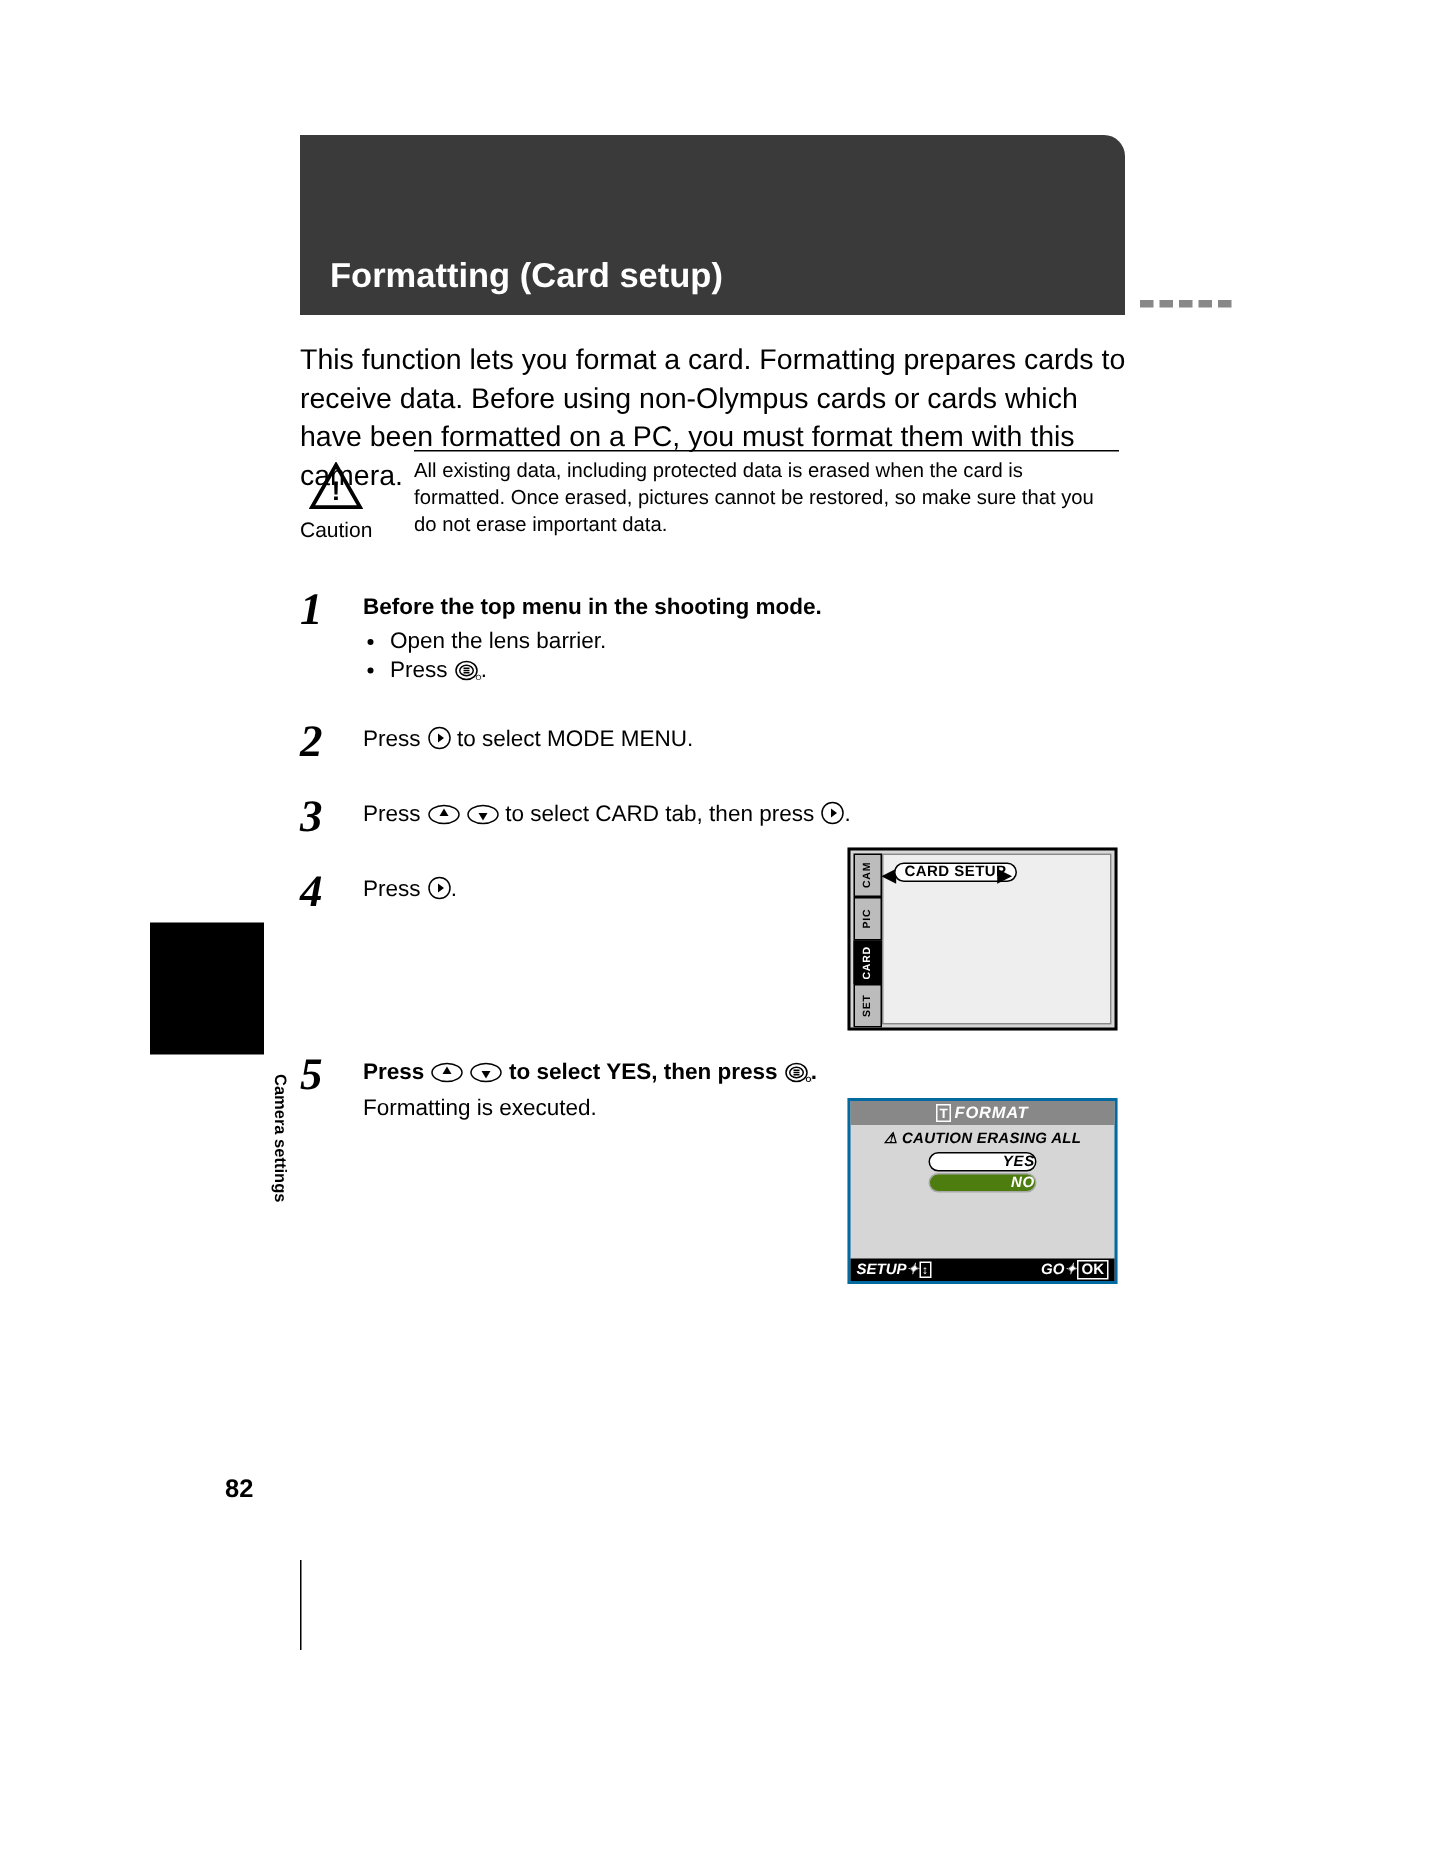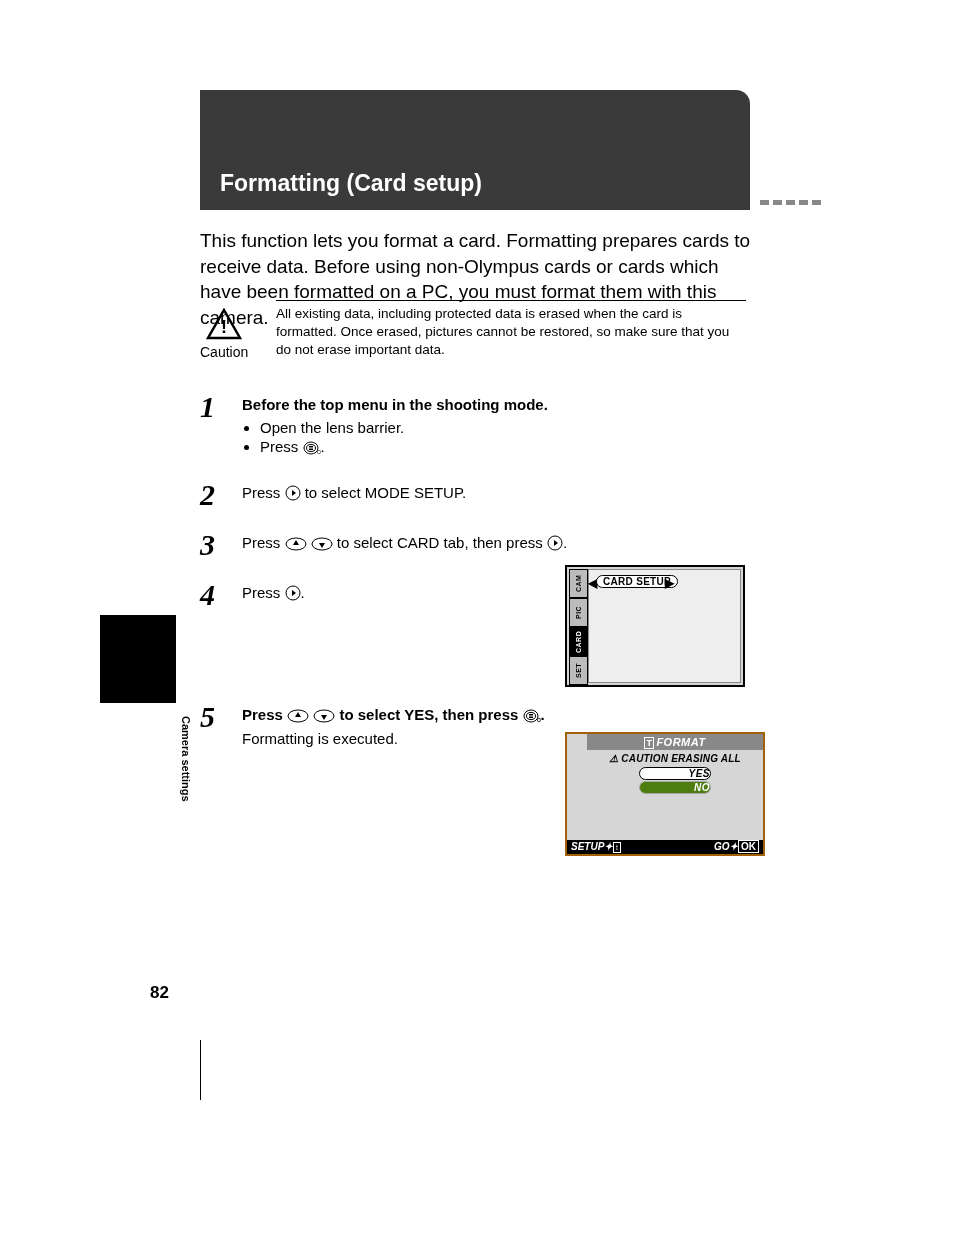--- a/index.html
+++ b/index.html
@@ -169,24 +169,23 @@
   }
   .lcd1 .arr-l { left: -1px; }
   .lcd1 .arr-r { left: 76px; }
 
   .lcd2 {
     position: absolute;
     left: 565px;
     top: 732px;
     width: 176px;
     height: 120px;
-    border: 2px solid #a16207;
+    border: 2px solid #0369a1;
     background: #d6d6d6;
     font-family: Arial, sans-serif;
-    padding-left: 20px;
   }
   .lcd2 .title-row {
     background: #888;
     color: #fff;
     font-weight: 900;
     font-size: 11px;
     text-align: center;
     padding: 2px 0;
     letter-spacing: 0.5px;
     font-style: italic;
@@ -312,21 +311,21 @@
         </ul>
       </div>
     </div>
 
     <div class="step" style="margin-top:18px;">
       <div class="step-num">2</div>
       <div class="step-body hd">
         <span>Press </span><span class="inline-icon"><svg width="16" height="16">
               <circle cx="8" cy="8" r="7" fill="none" stroke="#000"></circle>
               <path d="M7 5 L11 8 L7 11 Z" fill="#000"></path>
-            </svg></span><span> to select MODE SETUP.</span>
+            </svg></span><span> to select MODE MENU.</span>
       </div>
     </div>
 
     <div class="step" style="margin-top:18px;">
       <div class="step-num">3</div>
       <div class="step-body hd" style="width:300px;">
         <span>Press </span><span class="inline-icon"><svg width="22" height="14">
               <ellipse cx="11" cy="7" rx="10" ry="6" fill="none" stroke="#000"></ellipse>
               <path d="M11 3 L14 8 L8 8 Z" fill="#000"></path>
             </svg></span>

